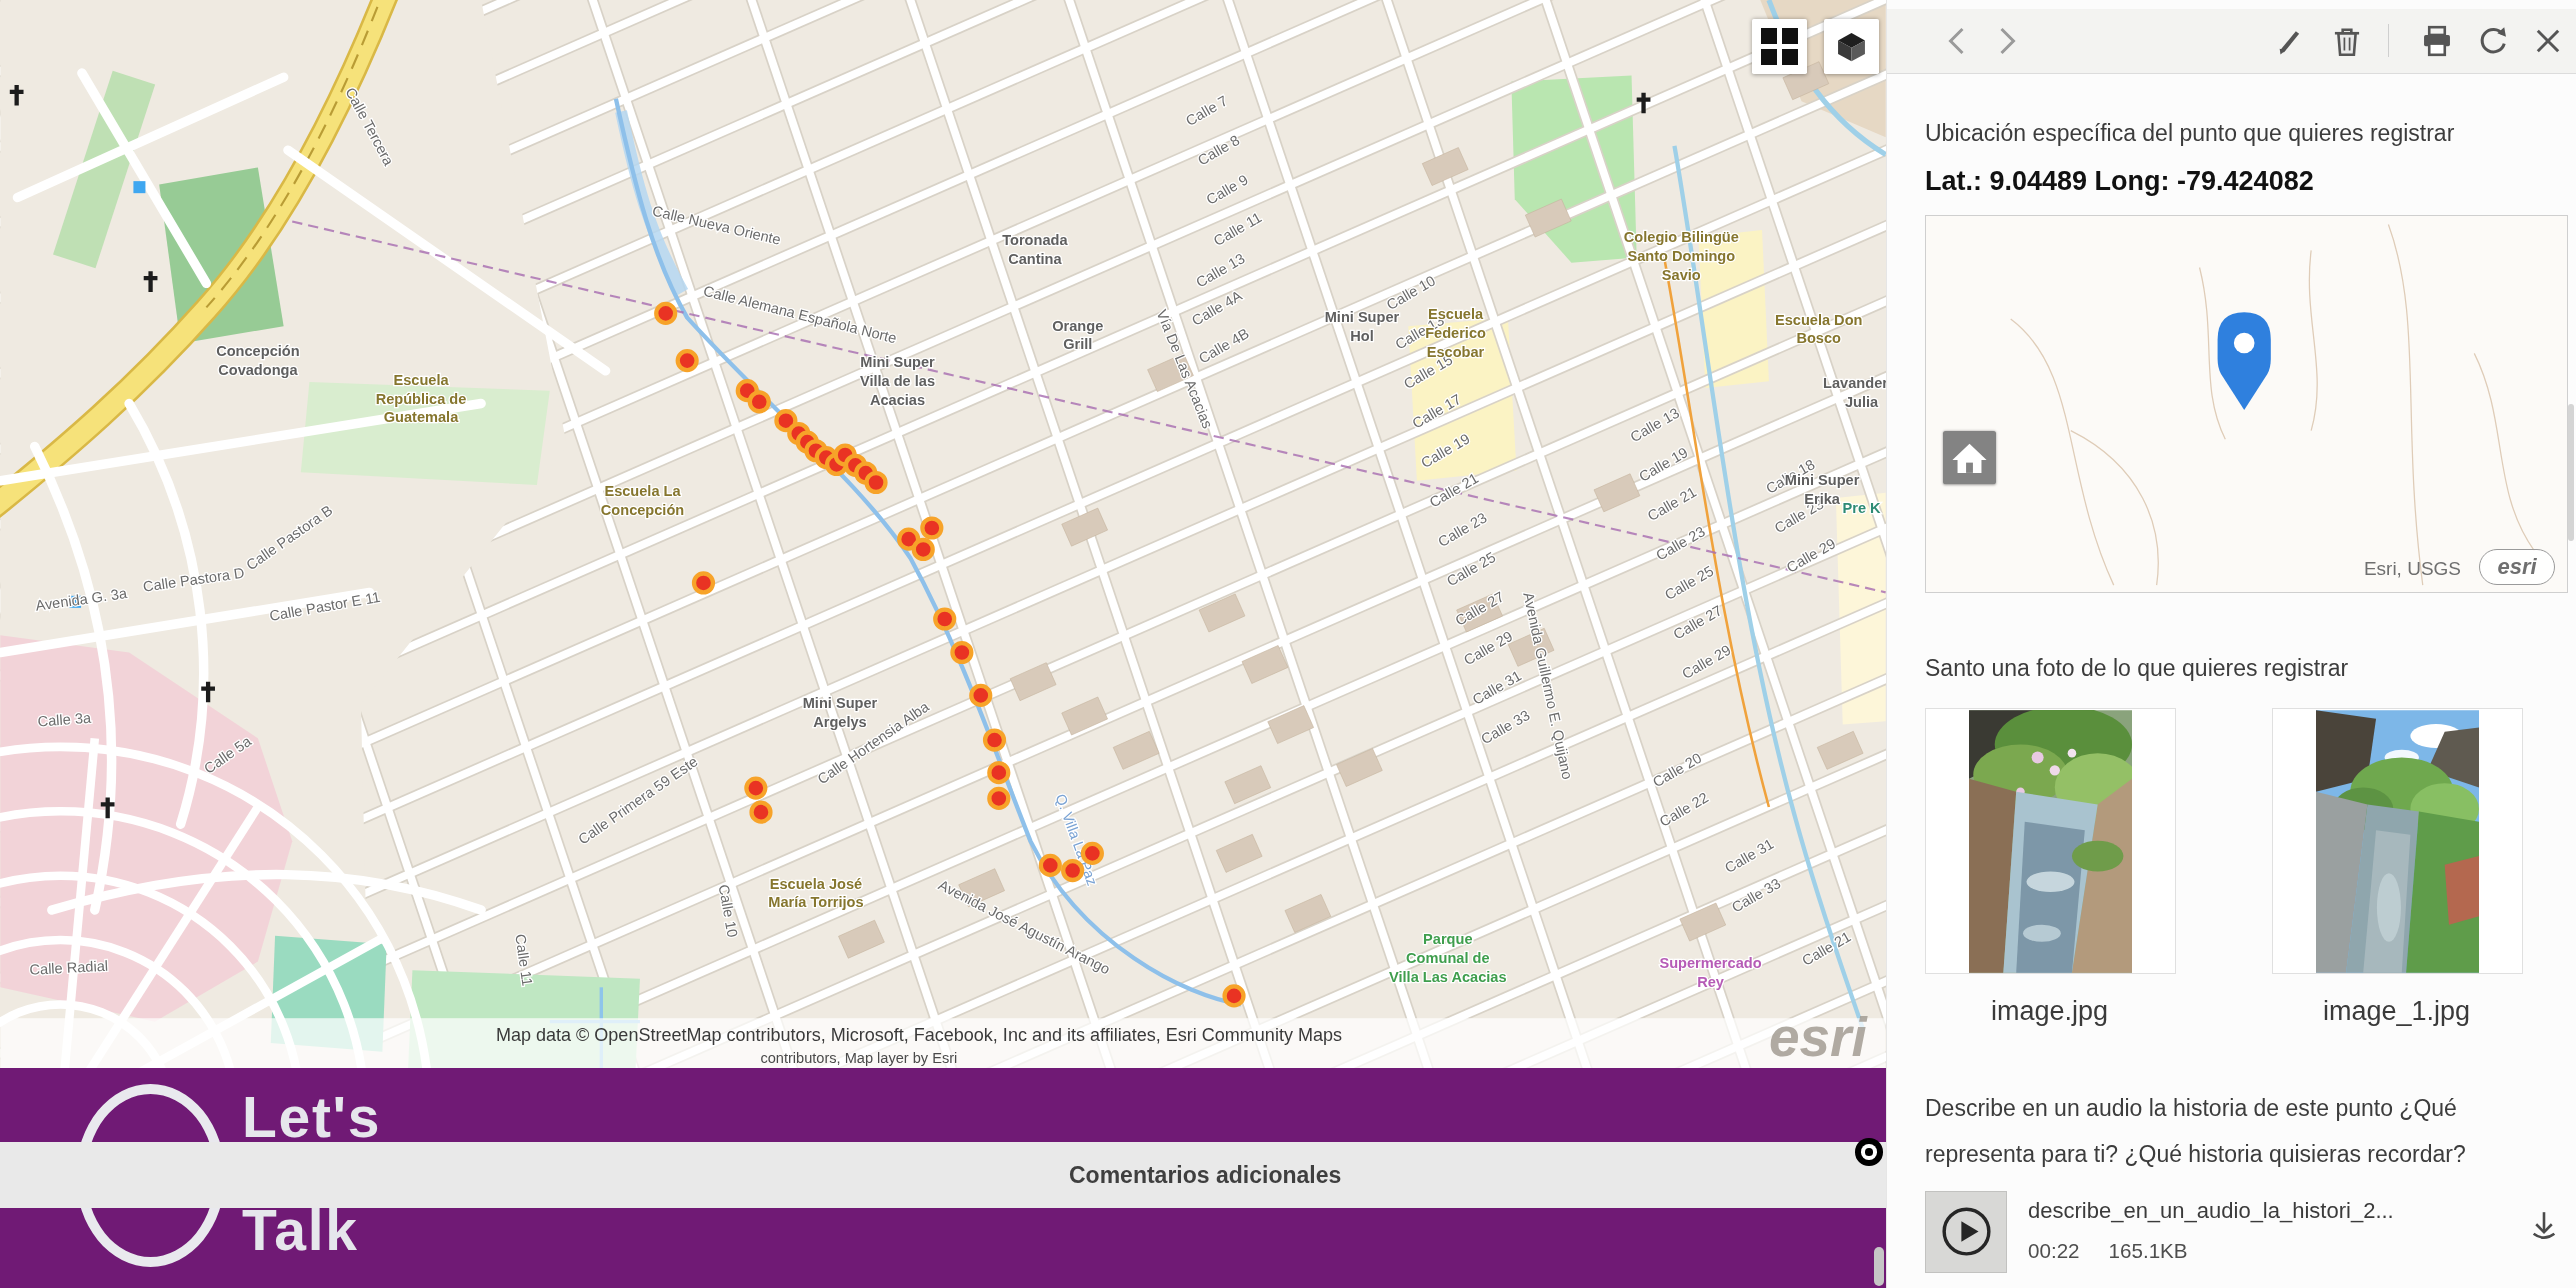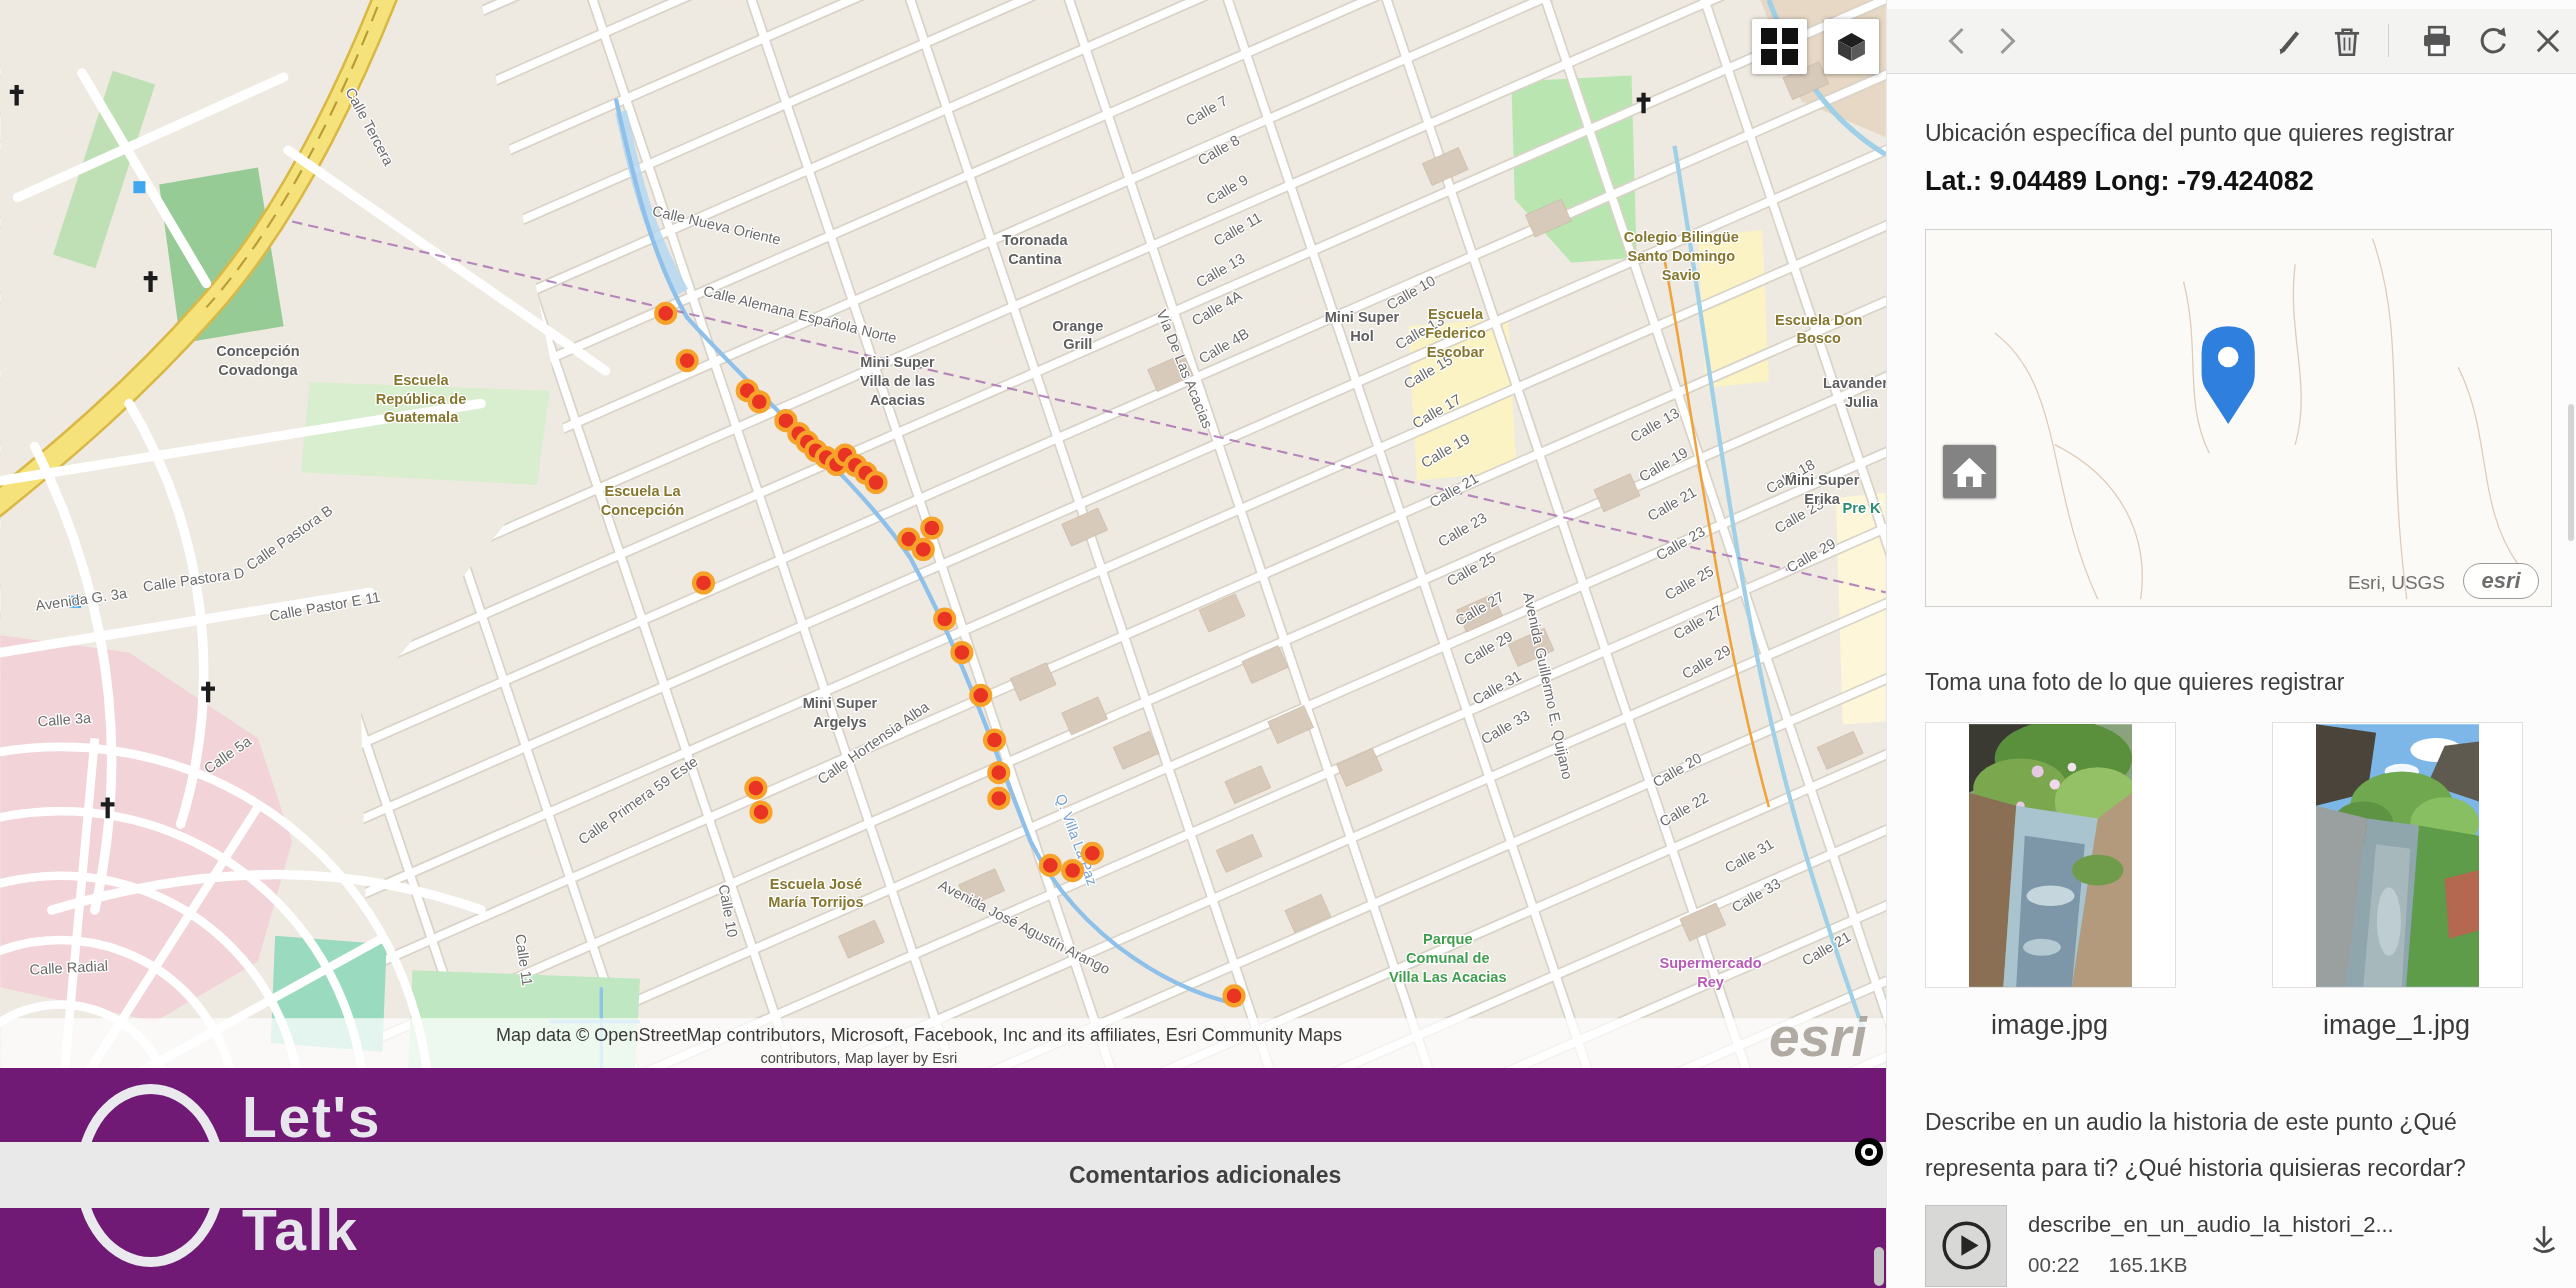--- a/index.html
+++ b/index.html
@@ -28,21 +28,21 @@
   #footer-scroll{position:absolute;left:1874px;top:179px;width:10.3px;height:39px;background:#c6c6c6;border-radius:5.2px;z-index:3;}
   
   #panel{position:absolute;left:1886px;top:0;width:690px;height:1288px;background:#fcfcfc;border-left:0.9px solid #e6e6e6;}
   #panel-header{position:absolute;left:0;top:8.6px;width:690px;height:64px;background:#f3f3f1;border-bottom:0.9px solid #dcdcdc;}
   .hicon{position:absolute;top:13px;width:38px;height:38px;background:none;border:0;padding:0;cursor:pointer;
          display:flex;align-items:center;justify-content:center;}
   #h-sep{position:absolute;left:501px;top:15.5px;width:0.9px;height:33px;background:#cfcfcf;}
   #panel-content{position:absolute;left:38px;top:72px;width:627px;}
   #p-title{margin-top:48px;font-size:23px;color:#3c3c3c;}
   #p-coords{margin-top:19px;font-size:27px;font-weight:bold;color:#111;}
-  #minimap{position:relative;margin-top:32px;width:625px;height:376px;border:0.9px solid #cfcfcf;background:#fcfaf7;}
+  #minimap{position:relative;margin-top:18px;width:625px;height:376px;border:0.9px solid #cfcfcf;background:#fcfaf7;padding-left:16px;}
   #mm-home{position:absolute;left:17px;top:215px;width:53px;height:53px;background:#838383;border:0;border-radius:2.6px;
            box-shadow:0 0.9px 2.6px rgba(0,0,0,.4);display:flex;align-items:center;justify-content:center;cursor:pointer;}
   #mm-attr{position:absolute;right:106px;bottom:12px;font-size:19px;color:#6f6f6f;}
   #mm-badge{position:absolute;right:12px;bottom:6.9px;width:74px;height:34px;border:1.7px solid #9a9a9a;border-radius:19px;
             background:rgba(255,255,255,.85);display:flex;align-items:center;justify-content:center;
             font-size:22px;font-style:italic;font-weight:bold;color:#6f6f6f;}
   #p-photo-title{margin-top:62px;font-size:23px;color:#3c3c3c;}
   .photo-row{position:relative;height:264px;margin-top:26px;}
   .photo-card{position:absolute;top:0;width:249px;height:264px;background:#fff;border:0.9px solid #e0e0e0;
               display:flex;align-items:center;justify-content:center;cursor:pointer;}
@@ -472,21 +472,21 @@
       <button id="mm-home">
         <svg width="41" height="41" viewBox="0 0 48 48">
           <path d="M24 8 L44 27 H38 V42 H10 V27 H4 Z" fill="#ffffff"></path>
           <rect x="20" y="30" width="8" height="12" fill="#838383"></rect>
           </svg>
       </button>
       <div id="mm-attr">Esri, USGS</div>
       <div id="mm-badge">esri</div>
     </div>
 
-    <div id="p-photo-title">Toma una foto de lo que quieres registrar</div>
+    <div id="p-photo-title">Santo una foto de lo que quieres registrar</div>
     <div class="photo-row">
       <div class="photo-card" id="photo1">
         <svg width="163" height="263" viewBox="0 0 190 306">
           <rect width="190" height="306" fill="#8aa37c"></rect>
           <polygon points="0,0 80,0 40,60 0,80" fill="#3a3a33"></polygon>
           <ellipse cx="110" cy="40" rx="80" ry="45" fill="#5a8f3c"></ellipse>
           <ellipse cx="60" cy="75" rx="55" ry="35" fill="#7ba84f"></ellipse>
           <ellipse cx="150" cy="90" rx="50" ry="40" fill="#94c066"></ellipse>
           <circle cx="80" cy="55" r="7" fill="#e8c9e2"></circle>
             <circle cx="100" cy="70" r="6" fill="#efd9ea"></circle>

